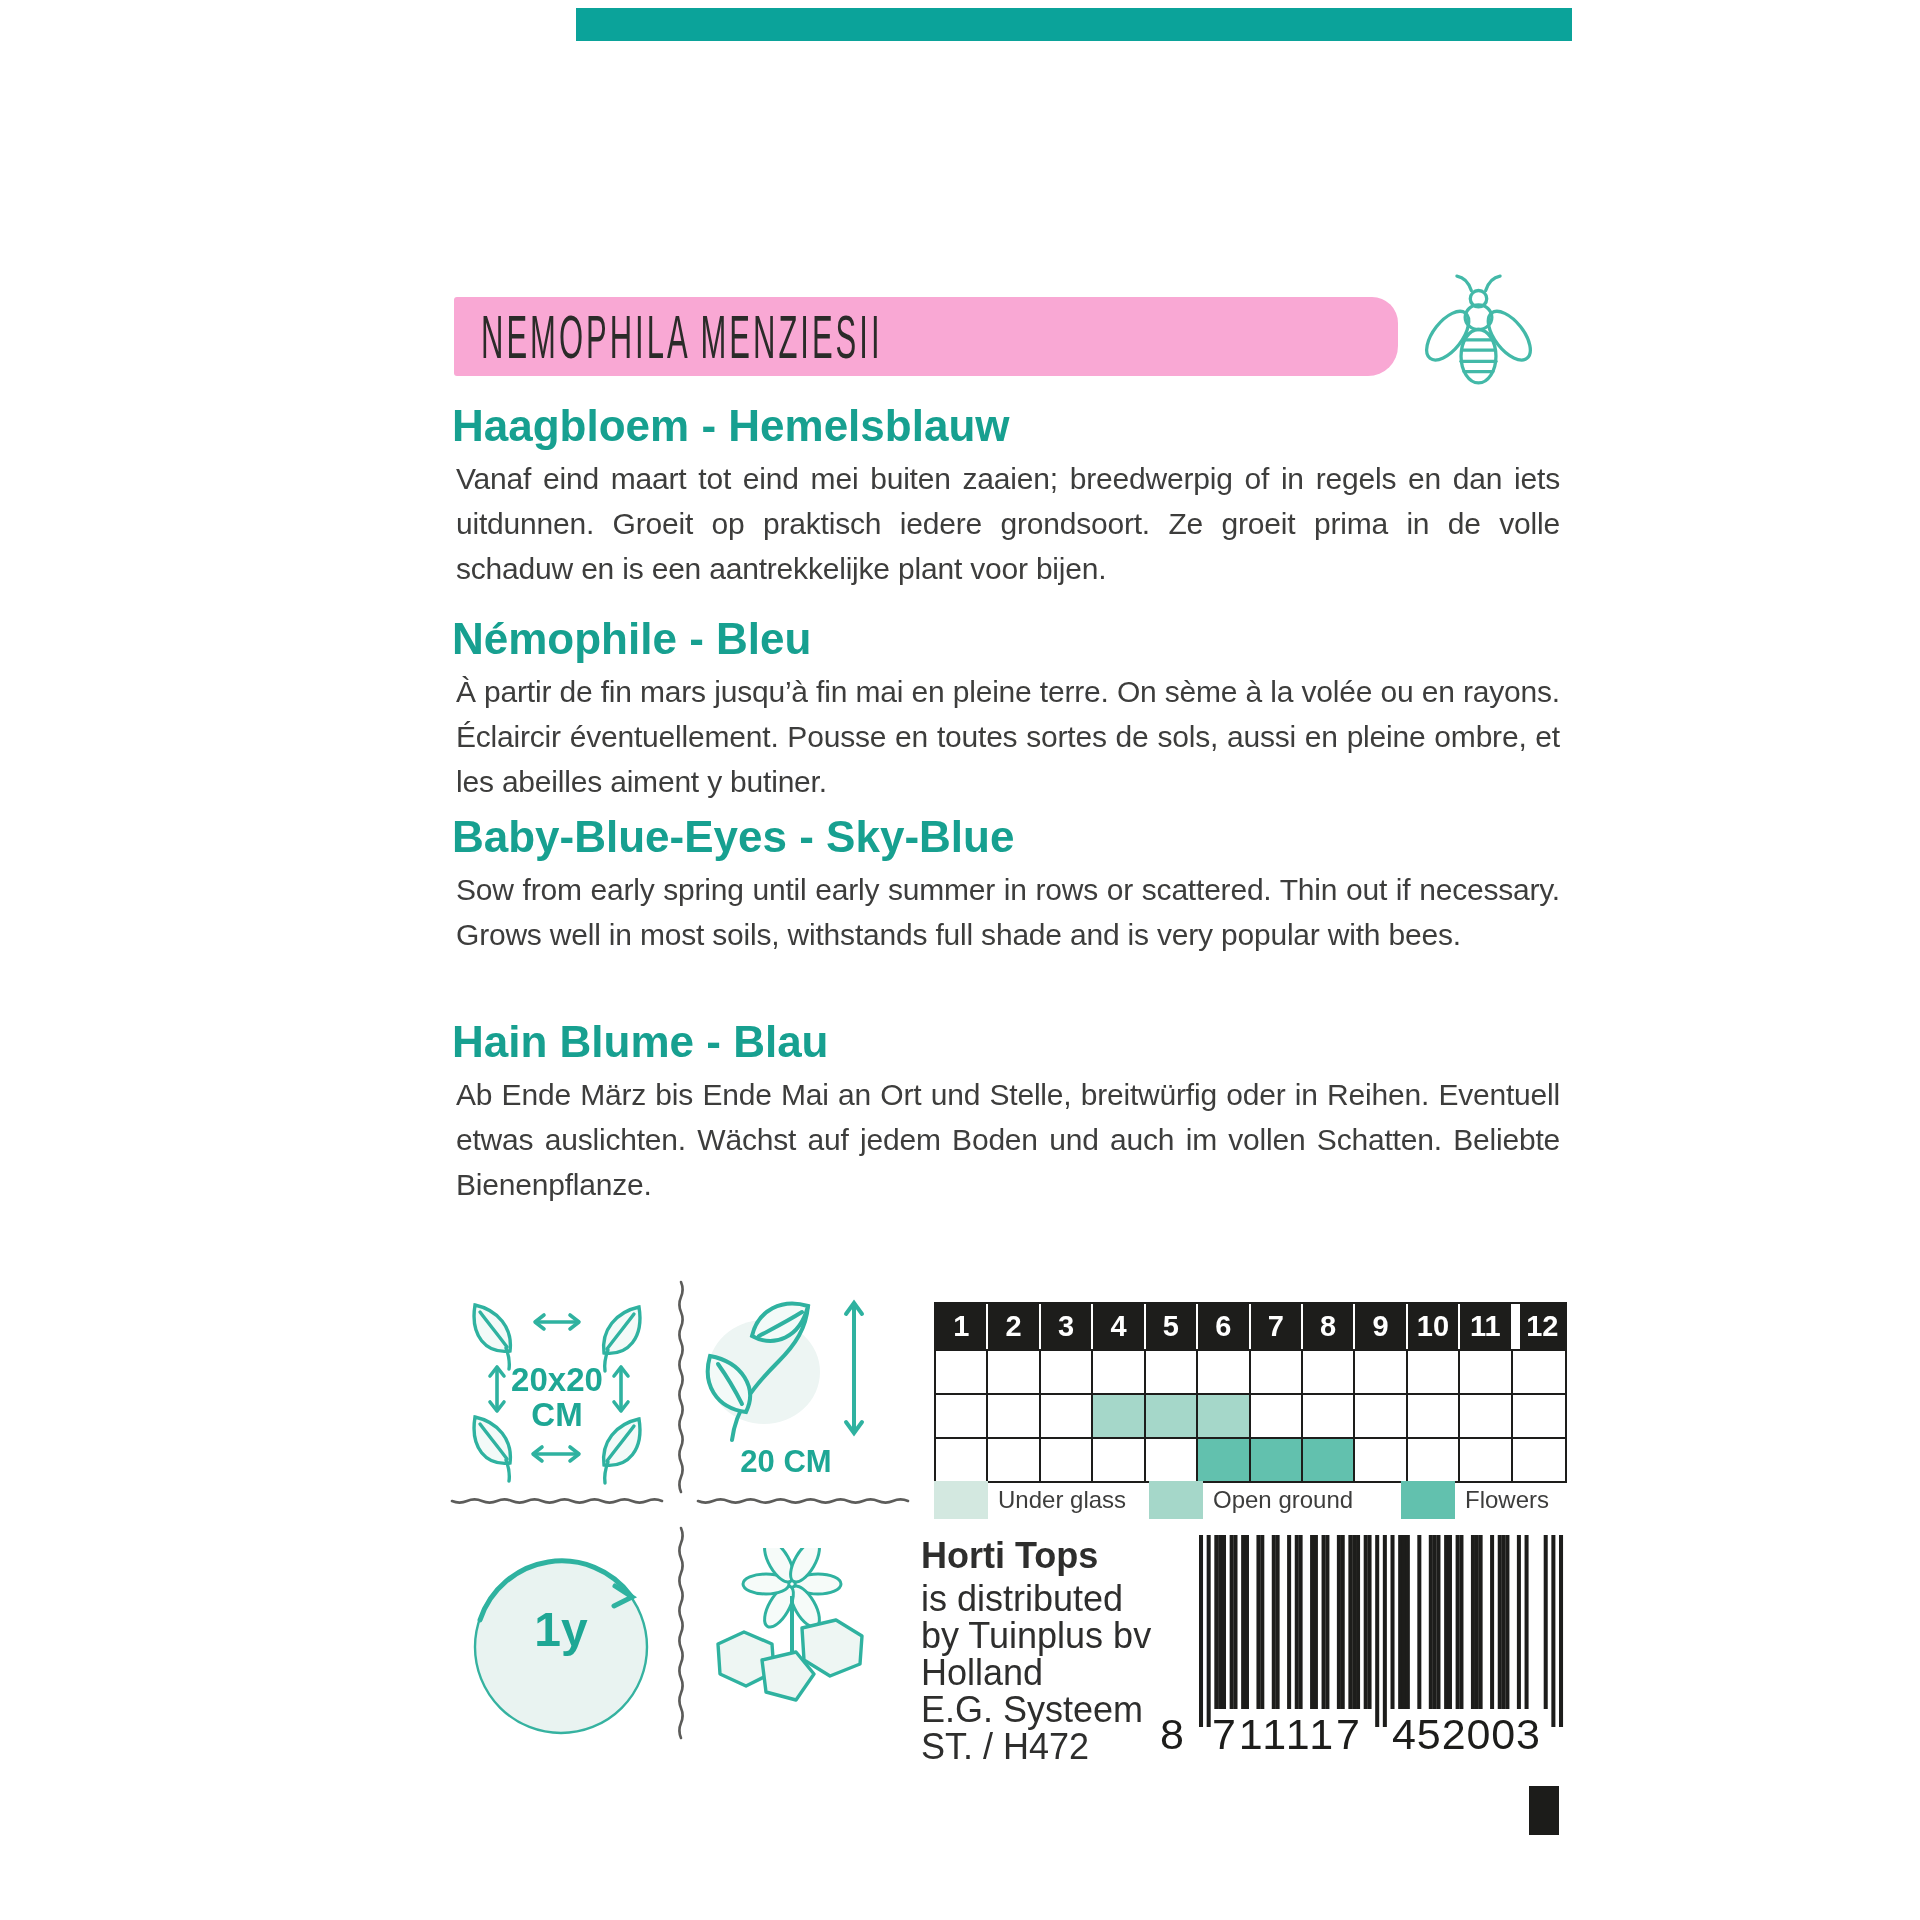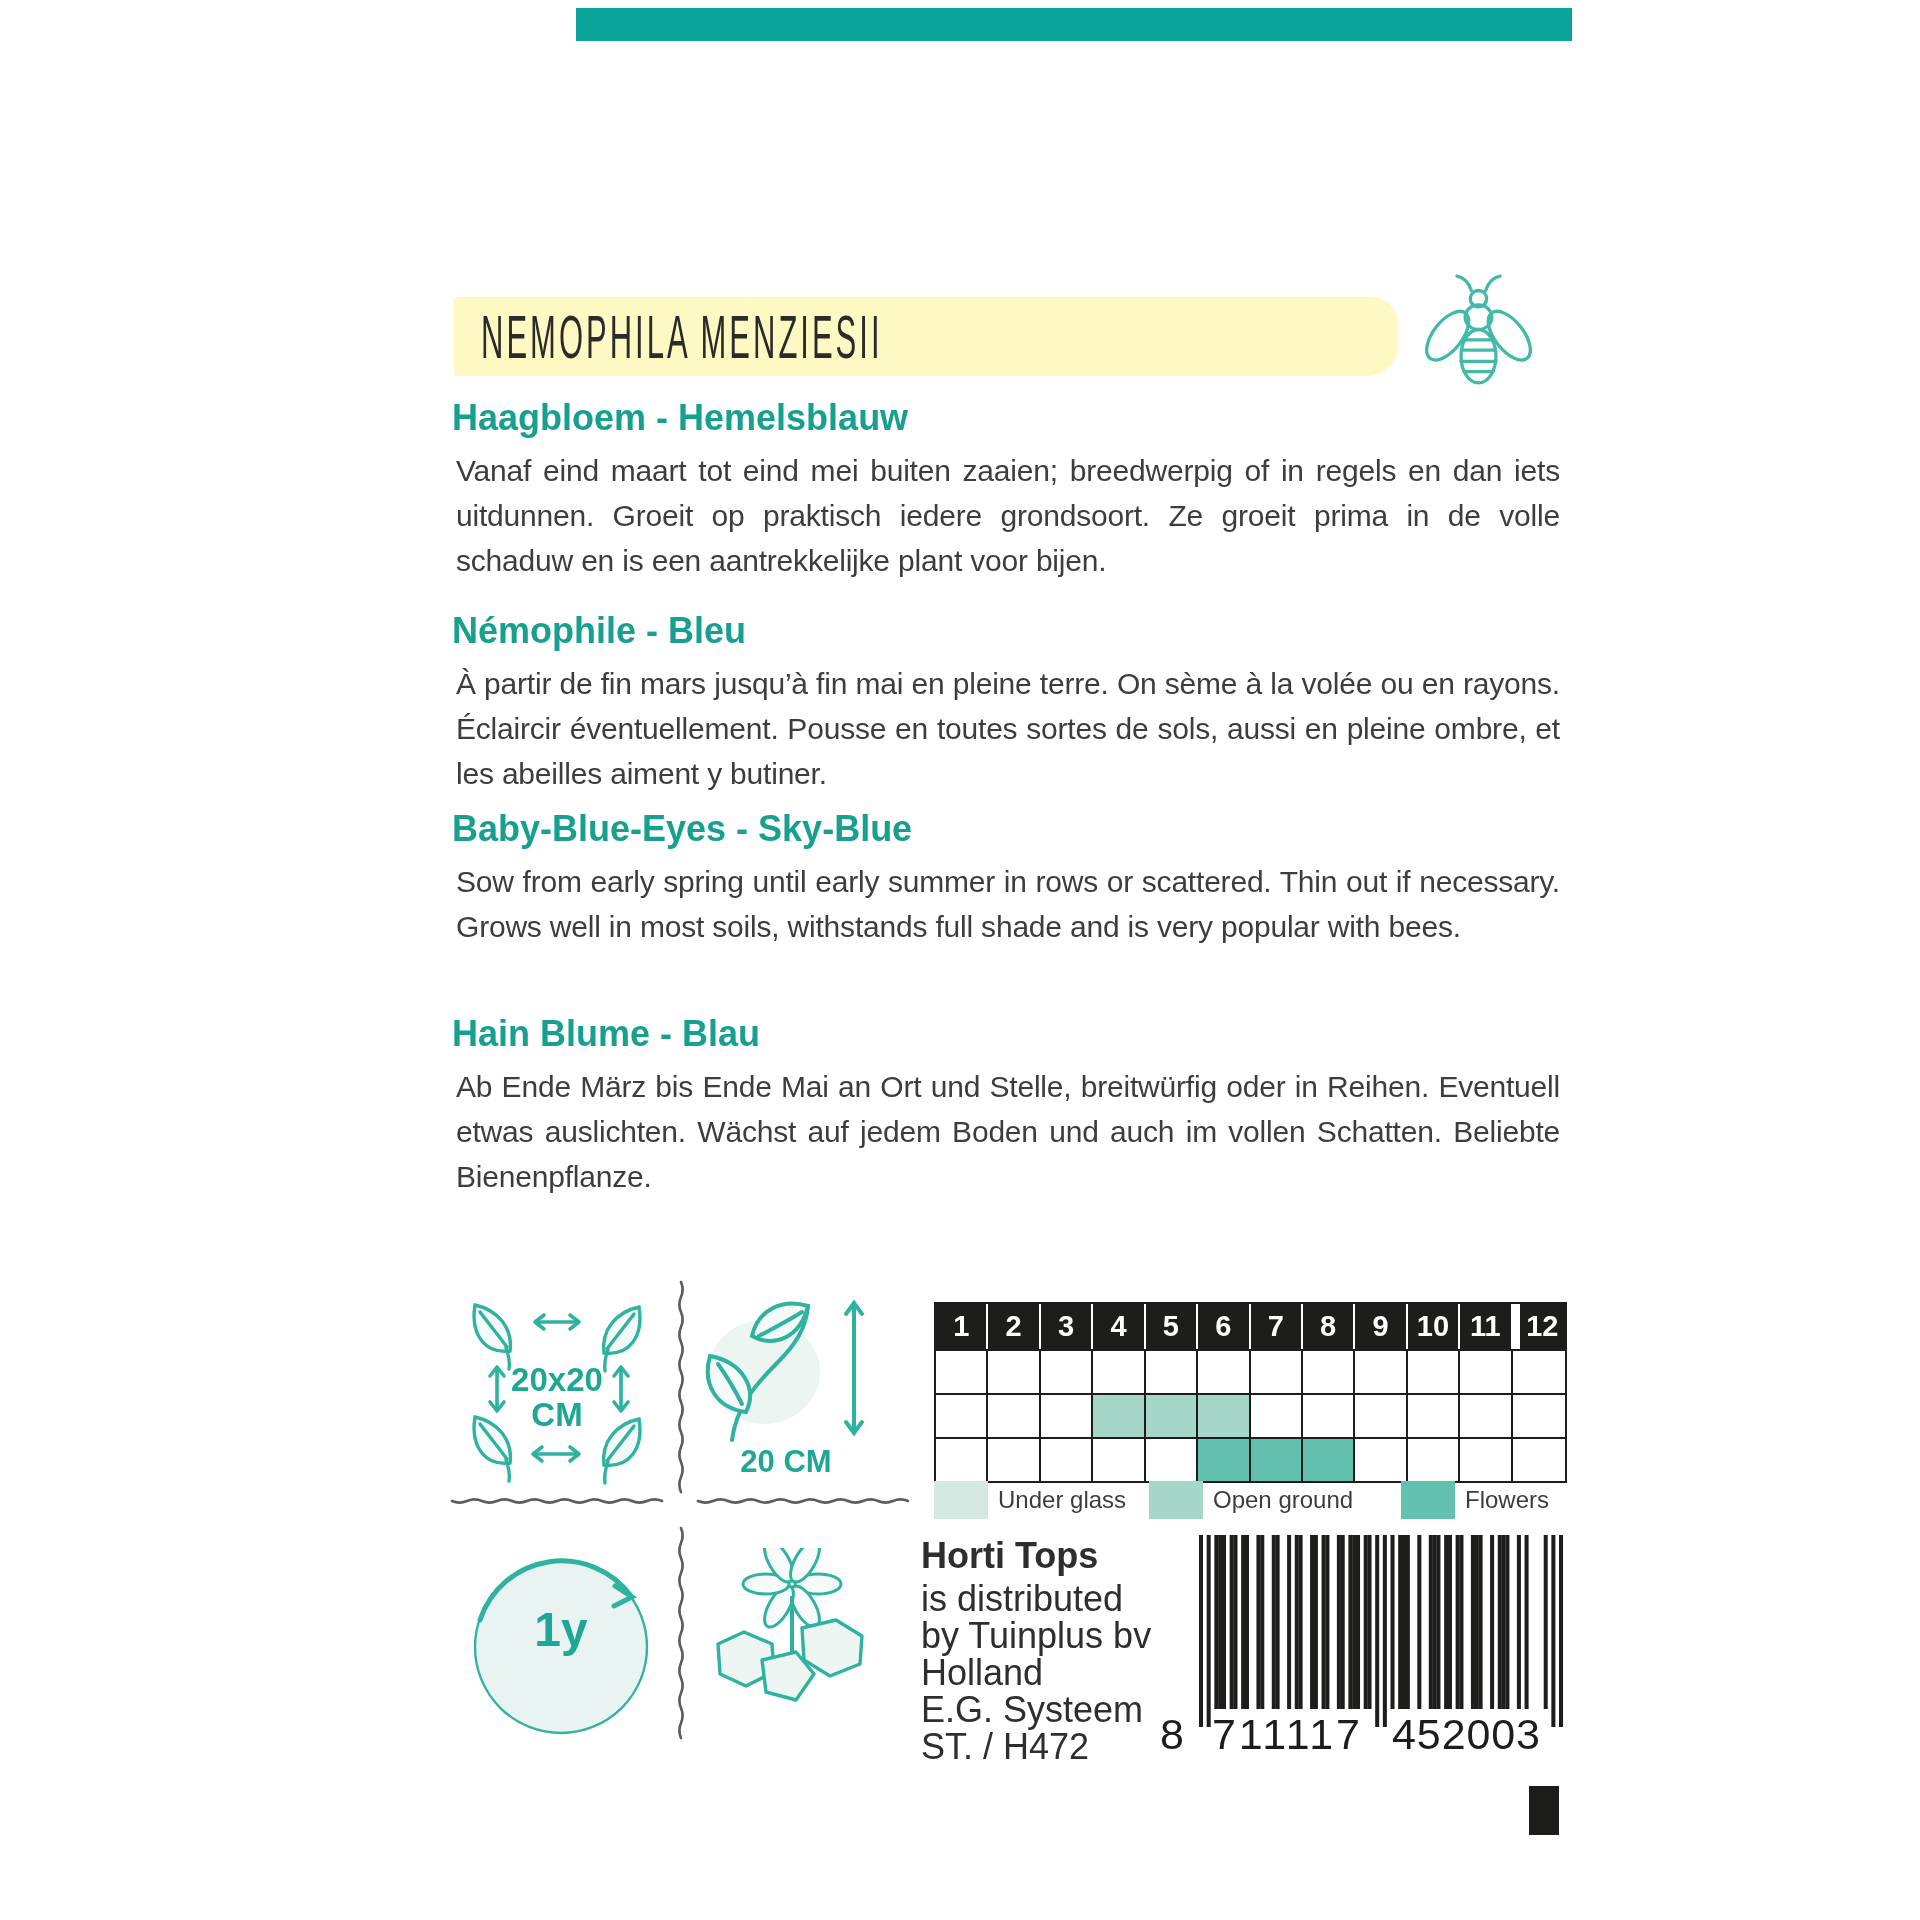--- a/index.html
+++ b/index.html
@@ -4,29 +4,29 @@
 <style>
   html,body{margin:0;padding:0;background:#fff;}
   .page{position:relative;width:1920px;height:1920px;background:#ffffff;overflow:hidden;
         font-family:"Liberation Sans",sans-serif;color:#3d3d3c;}
   .abs{position:absolute;}
 
   
   .topbar{left:576px;top:8px;width:996px;height:33px;background:#0ba39a;}
 
   
-  .banner{left:454px;top:297px;width:944px;height:79px;background:#fef9c3;
+  .banner{left:454px;top:297px;width:944px;height:79px;background:#f9a8d4;
           border-radius:3px 26px 30px 3px;}
   .banner .title{display:inline-block;margin-left:27px;line-height:79px;font-size:62px;
           letter-spacing:6px;color:#2b2b29;white-space:nowrap;font-weight:400;
           transform:scaleX(0.5);transform-origin:left center;}
 
   
   .lang{left:452px;width:1112px;}
-  .lang h2{margin:0 0 10px 0;font-size:36px;line-height:40px;font-weight:bold;color:#17a090;}
+  .lang h2{margin:8px 0 10px 0;font-size:44px;line-height:40px;font-weight:bold;color:#17a090;}
   .lang p{margin:4px;font-size:30px;line-height:45px;text-align:justify;color:#3d3d3c;
           letter-spacing:-0.2px;}
   .sec-nl{top:398px;} .sec-fr{top:611px;} .sec-en{top:809px;} .sec-de{top:1014px;}
 
   
   .ico-label{color:#1ea795;font-weight:bold;text-align:center;}
   .spacing-label{left:452px;top:1362px;width:210px;font-size:33px;line-height:35px;}
   .height-label{left:702px;top:1444px;width:168px;font-size:31px;}
   .lifecycle-label{left:468px;top:1602px;width:186px;font-size:48px;}
 

